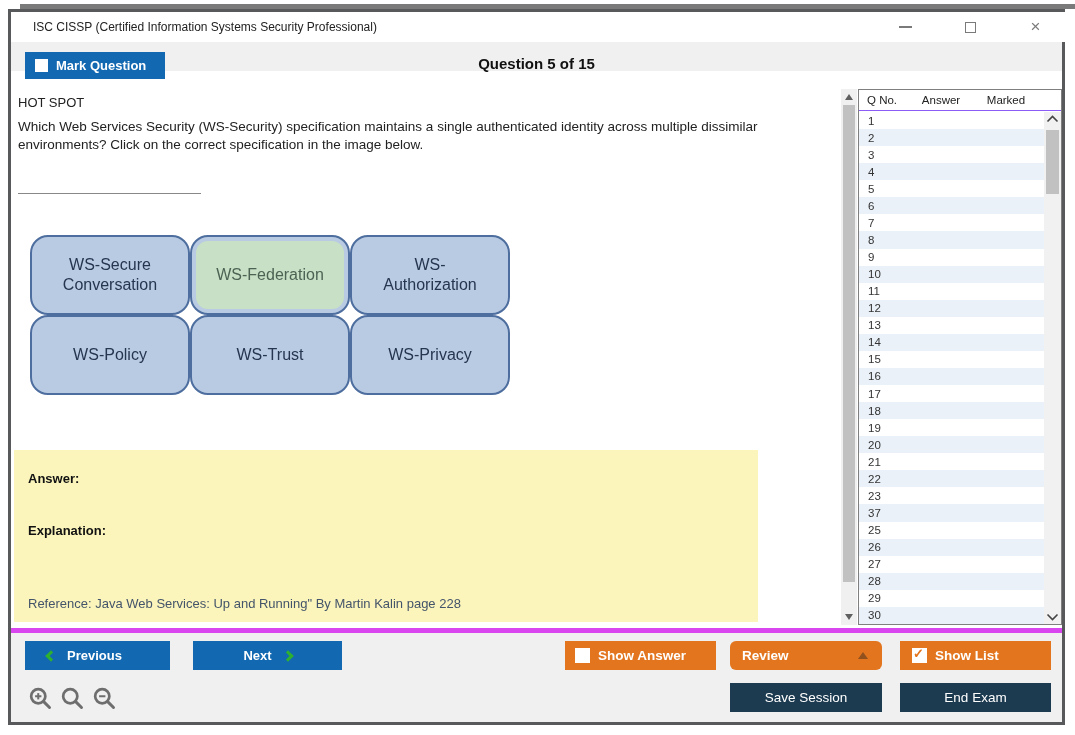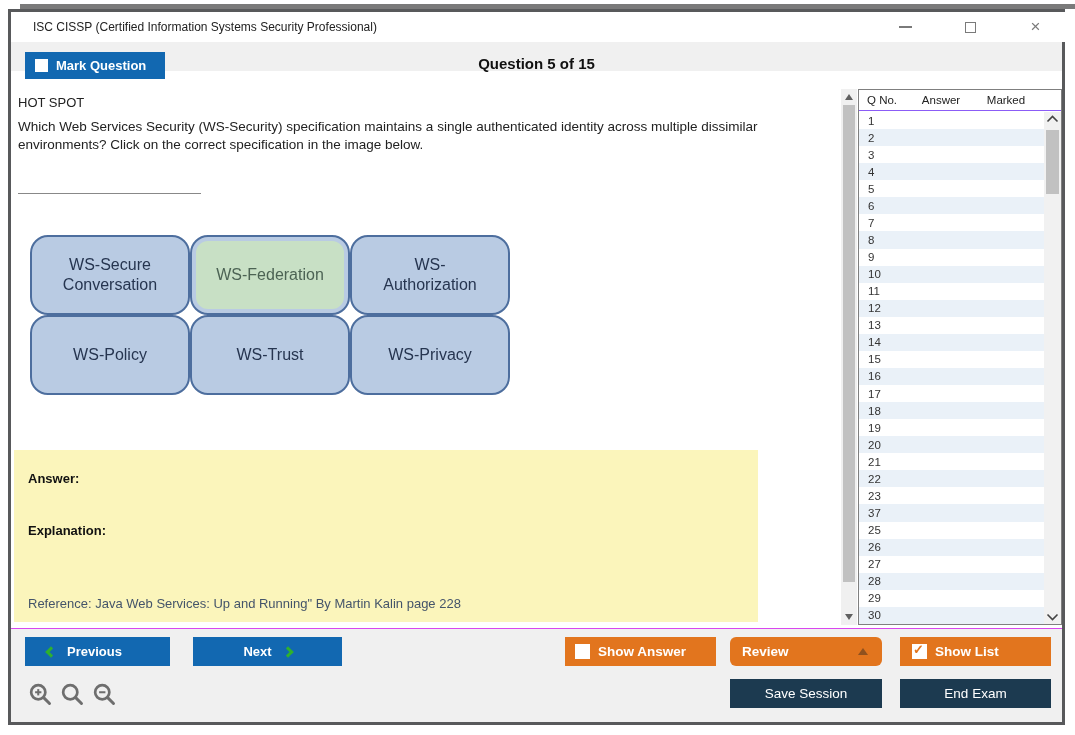--- a/index.html
+++ b/index.html
@@ -75,21 +75,21 @@
   .sb-row.alt { background:var(--alt-row-blue,#eaf1f8); }
   .sb-row .num { padding-left:9px; width:43px; }
   .sb-scroll { position:absolute; right:0; top:22px; width:17px; height:512px; background:#f1f1f1; }
   .sb-scroll .chev { position:absolute; left:2px; }
   .sb-scroll .chev.up { top:3px; }
   .sb-scroll .chev.down { bottom:3px; }
   .sb-scroll .thumb { position:absolute; left:2px; top:18px; width:13px; height:64px; background:#c1c1c1; }
 
   
   .footer { position:absolute; left:0; top:616px; width:1051px; height:94px; background:#f0f0f0;
-            border-top:1px solid #d946ef; }
+            border-top:5px solid #d946ef; }
   .footer .btn { position:absolute; height:29px; }
   .prev-btn { left:14px; top:8px; width:145px; padding-left:22px; }
   .next-btn { left:182px; top:8px; width:149px; justify-content:center; }
   .show-answer-btn { left:554px; top:8px; width:151px; padding-left:10px; }
   .review-btn { left:719px; top:8px; width:152px; padding-left:12px;border-radius:6px; }
   .show-list-btn { left:889px; top:8px; width:151px; padding-left:12px; }
   .save-session-btn { left:719px; top:50px; width:152px; height:30px; }
   .end-exam-btn { left:889px; top:50px; width:151px; height:30px; }
   .chev-left { display:inline-block; width:8px; height:8px; border-left:3px solid var(--accent-green,#2fb12f);
                border-bottom:3px solid var(--accent-green,#2fb12f); transform:rotate(45deg); margin-right:12px; }

